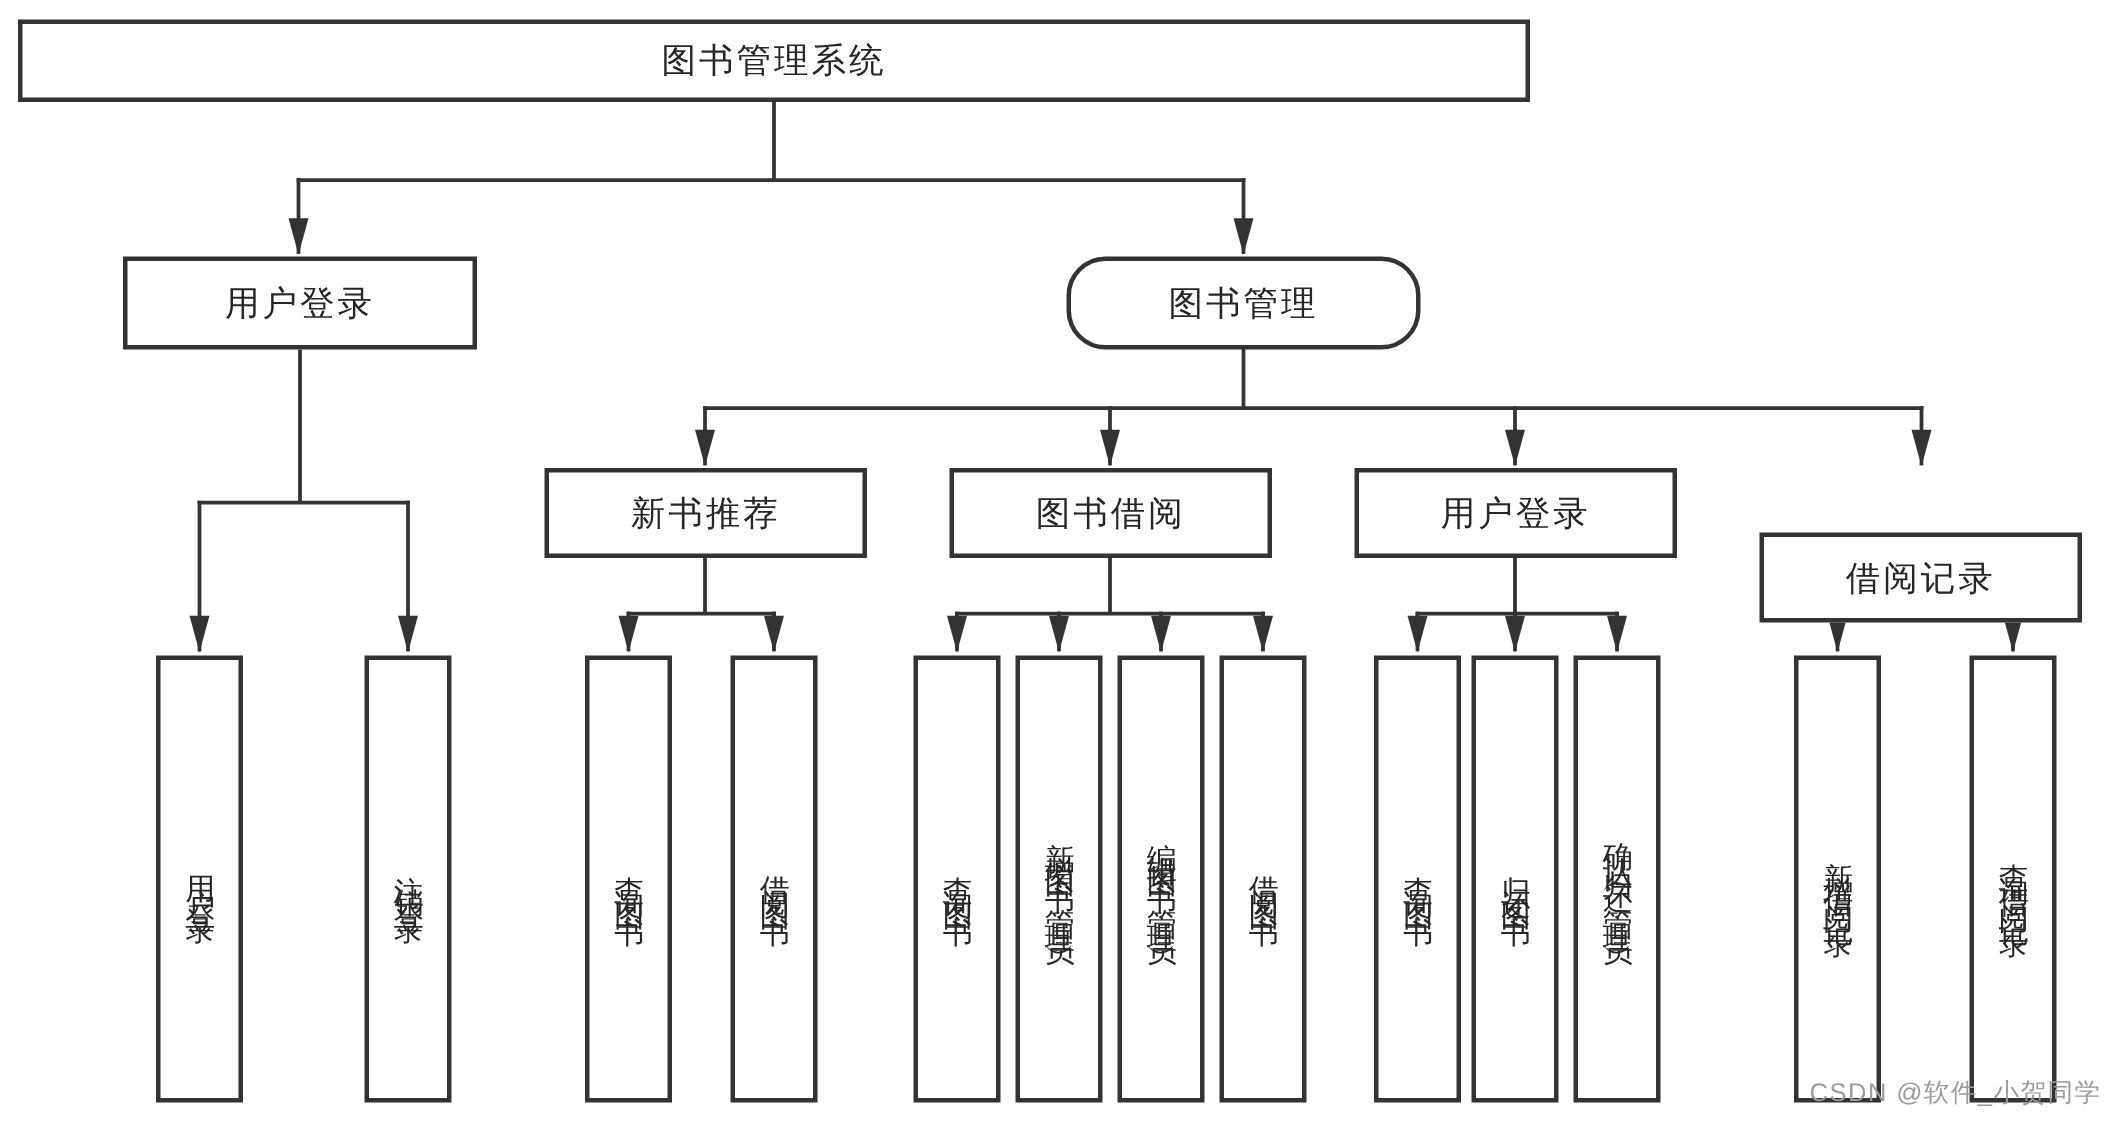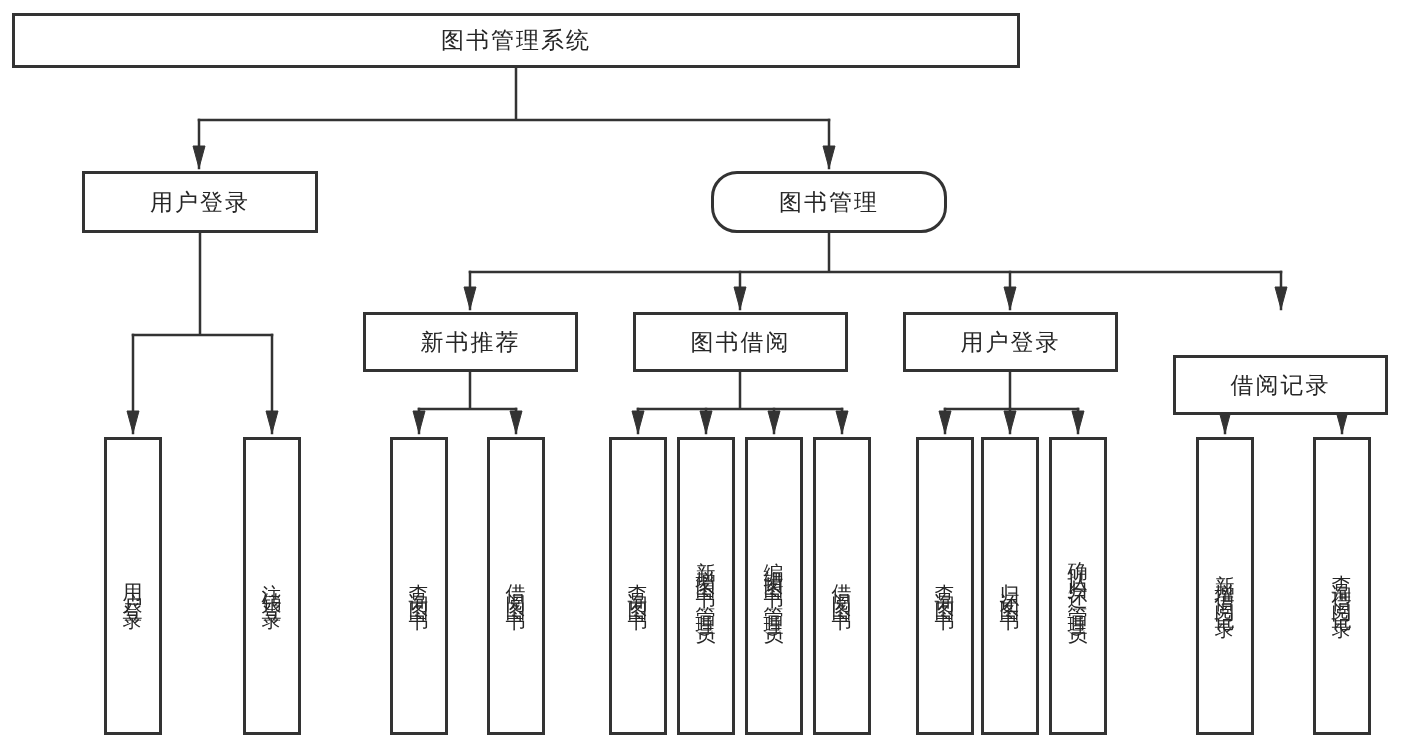--- a/index.html
+++ b/index.html
@@ -149,13 +149,14 @@
     <span>确认归还（管理员）</span>
   </div>
 
   <div class="node v" id="f-nrec">
     <span>新增借阅记录</span>
   </div>
   <div class="node v" id="f-qrec">
     <span>查询借阅记录</span>
   </div>
 
+  <div id="watermark">CSDN @软件_小贺同学</div>
 </div>
 
 </body></html>

